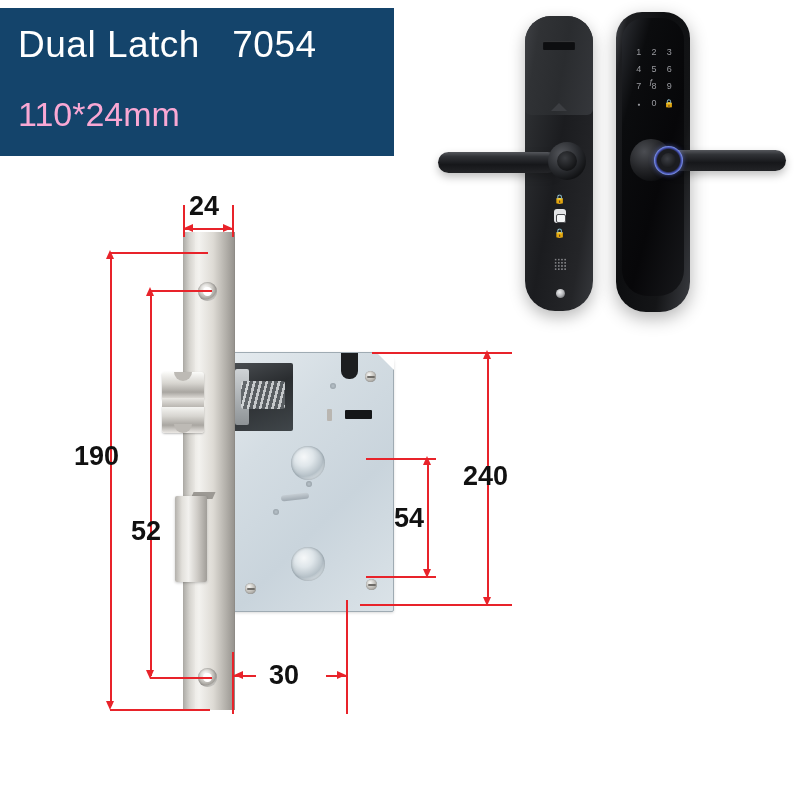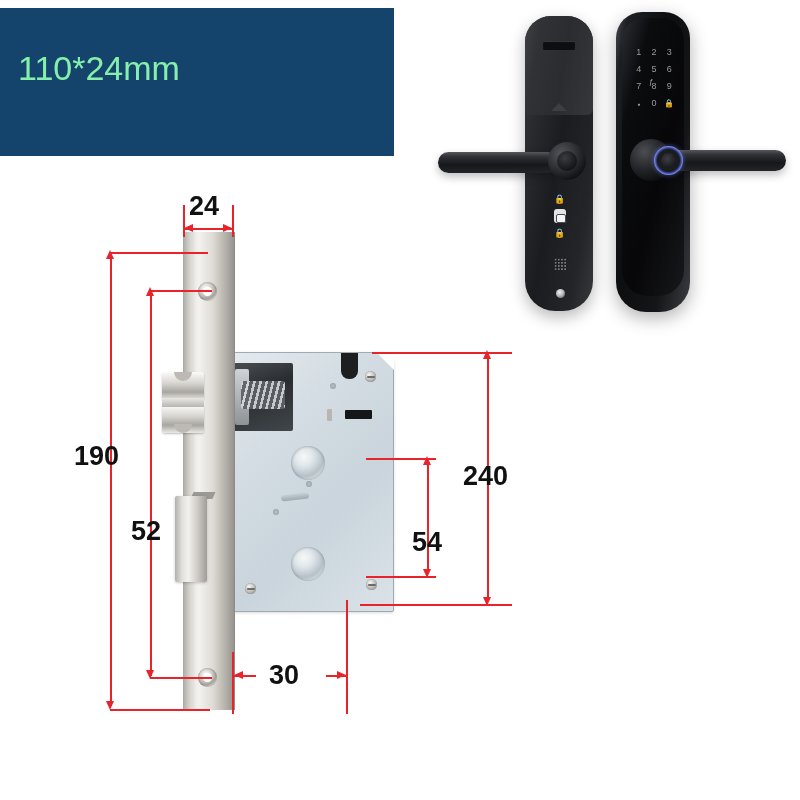--- a/index.html
+++ b/index.html
@@ -35,21 +35,21 @@
   }
   .banner-line1 {
     color: #ffffff;
     font-size: 37px;
     line-height: 46px;
     letter-spacing: 0.5px;
     white-space: pre;
     font-weight: 400;
   }
   .banner-line2 {
-    color: #86efac;
+    color: #f9a8d4;
     font-size: 34px;
     line-height: 44px;
     margin-top: 24px;
     white-space: pre;
     font-weight: 400;
   }
 
   
   .lock-photo {
     position: absolute;
@@ -468,20 +468,21 @@
     white-space: nowrap;
     font-family: "Liberation Sans", sans-serif;
   }
 </style>
 </head>
 <body>
 
 <div class="stage">
 
   <div class="banner">
+    <div class="banner-line1">Dual Latch   7054</div>
     <div class="banner-line2">110*24mm</div>
   </div>
 
   <div class="lock-photo">
 
     <div class="panel panel-back">
       <div class="panel-back-top"></div>
       <div class="card-slot"></div>
       <div class="cover-notch"></div>
     </div>
@@ -596,16 +597,16 @@
     <div class="dim-line v" style="left:487px; top:175px; height:246px;"></div>
     <div class="arrow arrow-up" style="left:483px; top:170px;"></div>
     <div class="arrow arrow-down" style="left:483px; top:417px;"></div>
     <div class="dim-label" style="left:463px; top:283px;">240</div>
 
     <div class="dim-line h" style="left:366px; top:278px; width:70px;"></div>
     <div class="dim-line h" style="left:366px; top:396px; width:70px;"></div>
     <div class="dim-line v" style="left:427px; top:281px; height:112px;"></div>
     <div class="arrow arrow-up" style="left:423px; top:276px;"></div>
     <div class="arrow arrow-down" style="left:423px; top:389px;"></div>
-    <div class="dim-label" style="left:412px; top:325px;margin-top:24px;">54</div>
+    <div class="dim-label" style="left:394px; top:325px;">54</div>
 
   </div>
 </div>
 
 </body></html>

